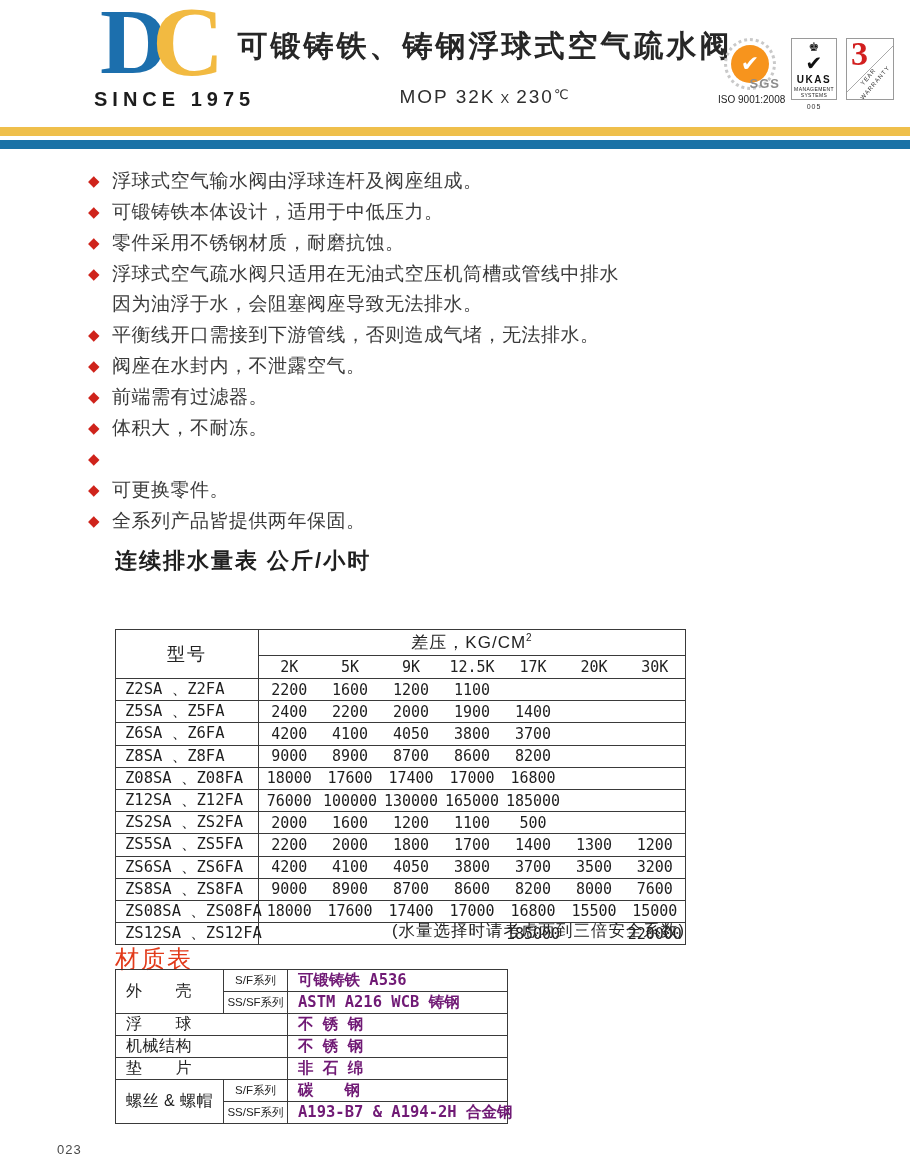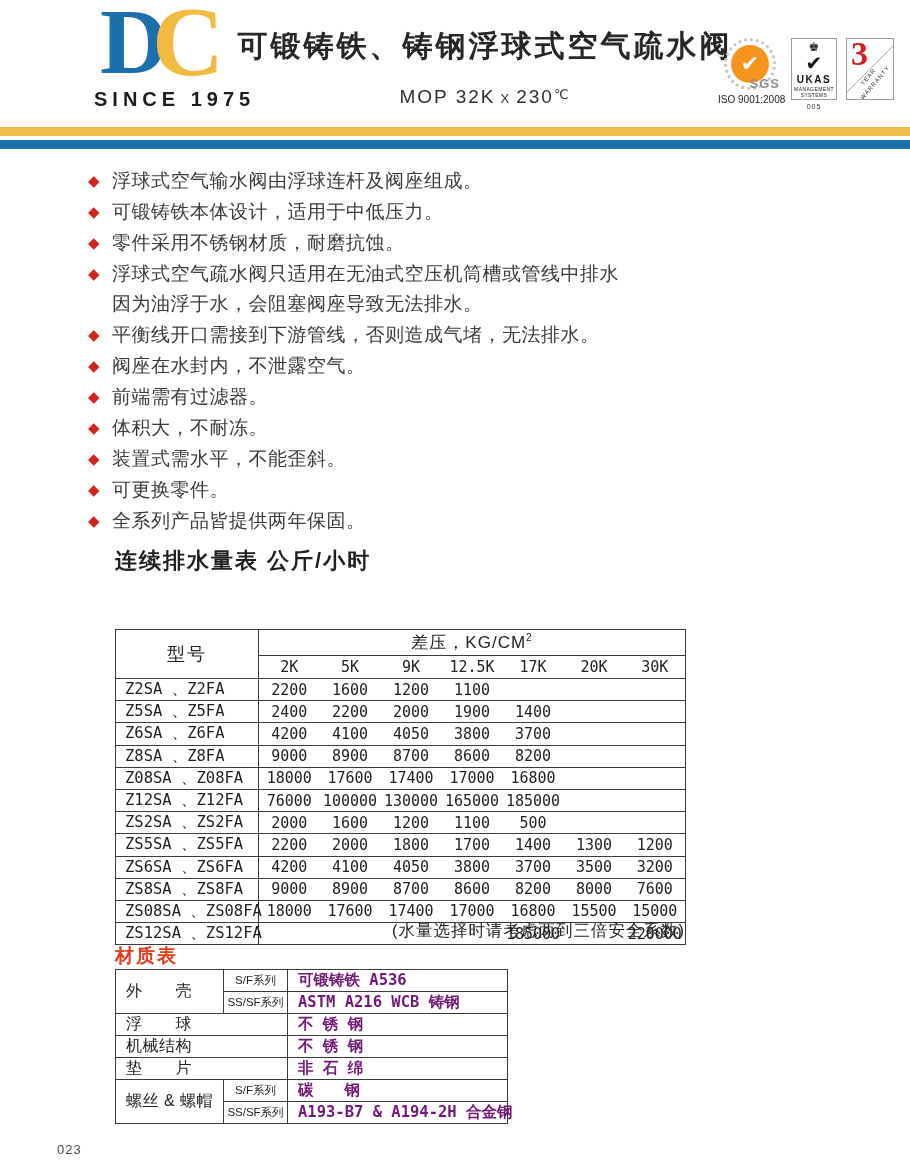--- a/index.html
+++ b/index.html
@@ -66,21 +66,21 @@
   .flow .model-h{border-right:1px solid var(--line);font-size:18px;font-weight:400;letter-spacing:2px;color:#222;}
   .flow .press-h{height:26px;border-bottom:1px solid var(--line);font-size:17px;font-weight:400;letter-spacing:1px;color:#222;text-align:center;}
   .flow .press-h sup{font-size:10px;}
   .flow .colh{height:23px;font-size:15px;font-weight:400;text-align:center;color:#222;font-family:"DejaVu Sans Mono","DejaVu Sans",monospace;}
   .flow tbody td{height:22.2px;border-top:1px solid var(--line);}
   .flow td.model{border-right:1px solid var(--line);font-size:15.5px;padding-left:9px;color:#1e1e1e;font-family:"DejaVu Sans Mono","DejaVu Sans",monospace;white-space:nowrap;}
   .flow td.val{text-align:center;font-size:15px;color:#1e1e1e;font-family:"DejaVu Sans Mono","DejaVu Sans",monospace;}
   .note{position:absolute;left:115px;top:920px;width:570px;text-align:right;font-size:16.5px;color:#222;letter-spacing:1px;}
 
   
-  .mat-title{position:absolute;left:115px;top:943px;font-size:19px;font-weight:700;letter-spacing:2px;color:#E23A1A;}
+  .mat-title{position:absolute;left:115px;top:943px;font-size:24px;font-weight:400;letter-spacing:2px;color:#E23A1A;}
   .mat{position:absolute;left:115px;top:969px;width:392px;border:1.5px solid var(--line);table-layout:fixed;}
   .mat col.c1{width:108px;}
   .mat col.c2{width:64px;}
   .mat col.c3{width:220px;}
   .mat td{border:1px solid var(--line);height:20.5px;padding:0;}
   .mat td.mlabel{padding-left:10px;font-size:16px;color:#222;letter-spacing:.5px;white-space:nowrap;}
   .mat td.mseries{text-align:center;font-size:11.5px;color:#222;white-space:nowrap;}
   .mat td.mvalue{padding-left:10px;font-size:15.5px;font-weight:700;color:#701a75;font-family:"DejaVu Sans Mono","DejaVu Sans",monospace;white-space:nowrap;}
 
   .pageno{position:absolute;left:57px;top:1142px;font-size:13px;color:#4a4a4a;letter-spacing:1px;}
@@ -159,21 +159,20 @@
       <li>
         <span class="bullet">◆</span>
         <span class="ftext">前端需有过滤器。</span>
       </li>
       <li>
         <span class="bullet">◆</span>
         <span class="ftext">体积大，不耐冻。</span>
       </li>
       <li>
         <span class="bullet">◆</span>
-        <span class="ftext">装置式需水平，不能歪斜。</span>
       </li>
       <li>
         <span class="bullet">◆</span>
         <span class="ftext">可更换零件。</span>
       </li>
       <li>
         <span class="bullet">◆</span>
         <span class="ftext">全系列产品皆提供两年保固。</span>
       </li>
     </ul>

